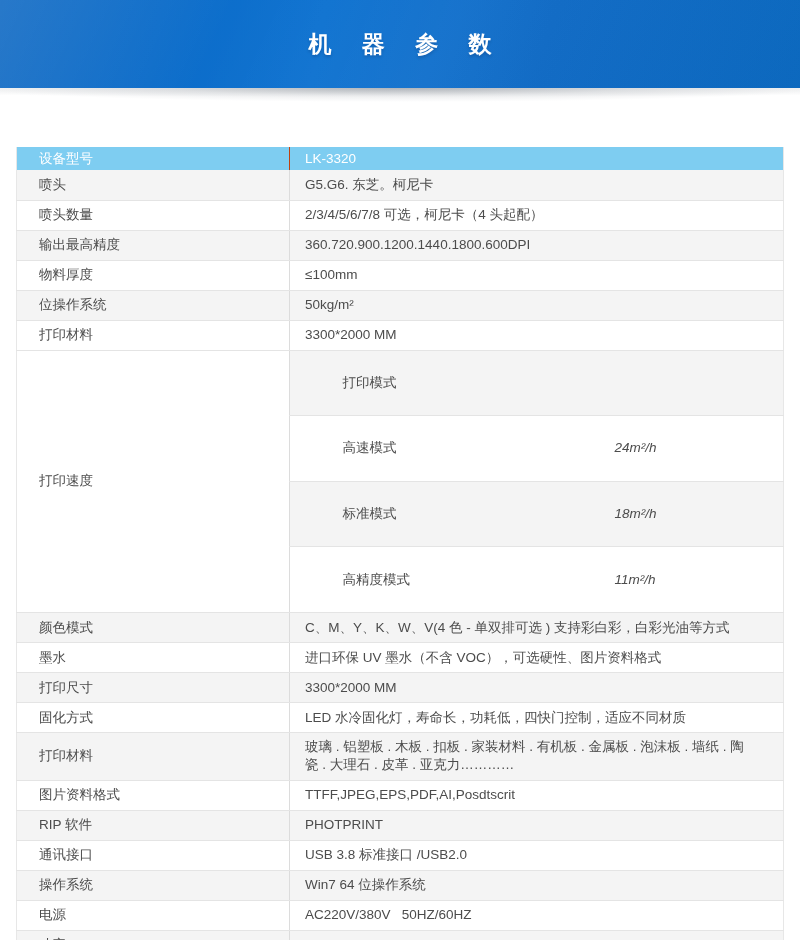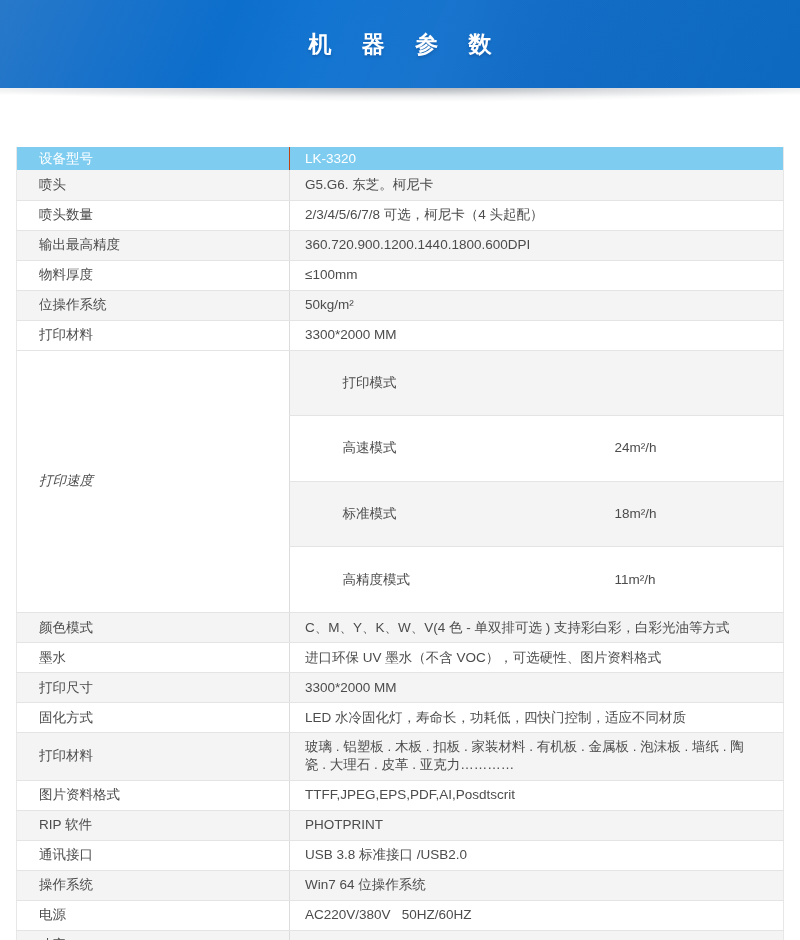--- a/index.html
+++ b/index.html
@@ -67,24 +67,23 @@
     border-left: 1px solid #dcdcdc;
     padding-left: 15px;
     white-space: pre-wrap;
     margin-top: 48px;
   }
   tbody tr:nth-child(odd) td { background: #f4f4f4; }
   tbody tr:nth-child(even) td { background: #ffffff; }
   tbody td.merged {
     background: #ffffff !important;
     border-bottom: 1px solid #e4e4e4;
-    font-style: italic;
   }
   .mode-name { display: inline-block; width: 272px; }
-  .mode-val  { display: inline-block; }
+  .mode-val  { display: inline-block; font-style: italic; }
 </style>
 </head>
 <body>
 
 <div class="banner">
   <div class="banner-title">机 器 参 数</div>
 </div>
 <div class="banner-shadow"></div>
 
 <div class="spec-wrap">

